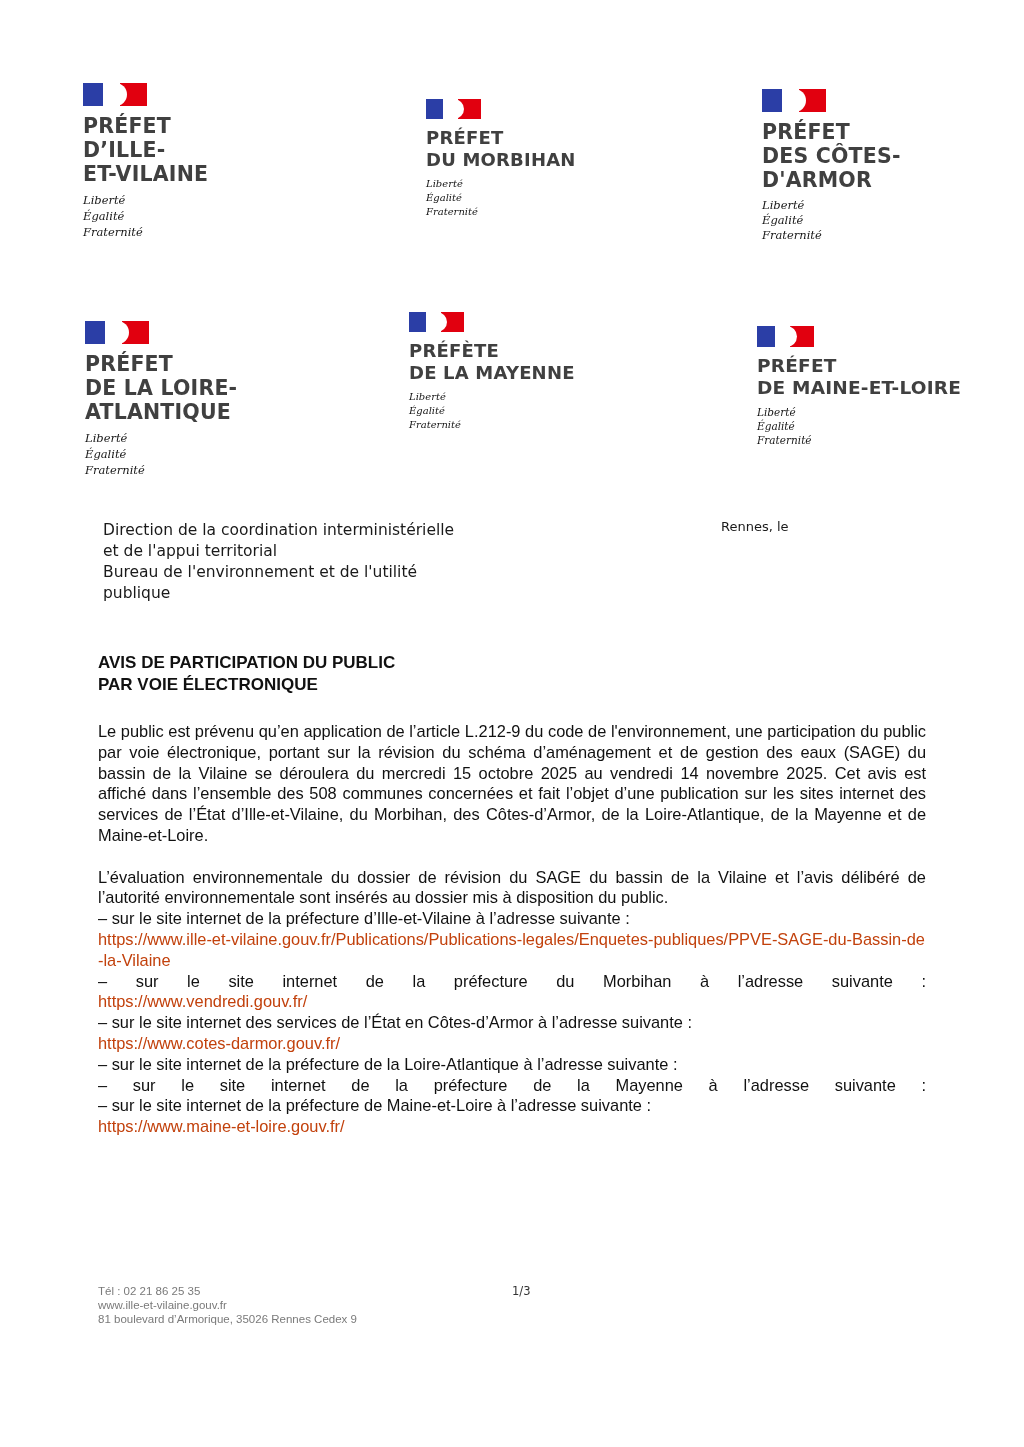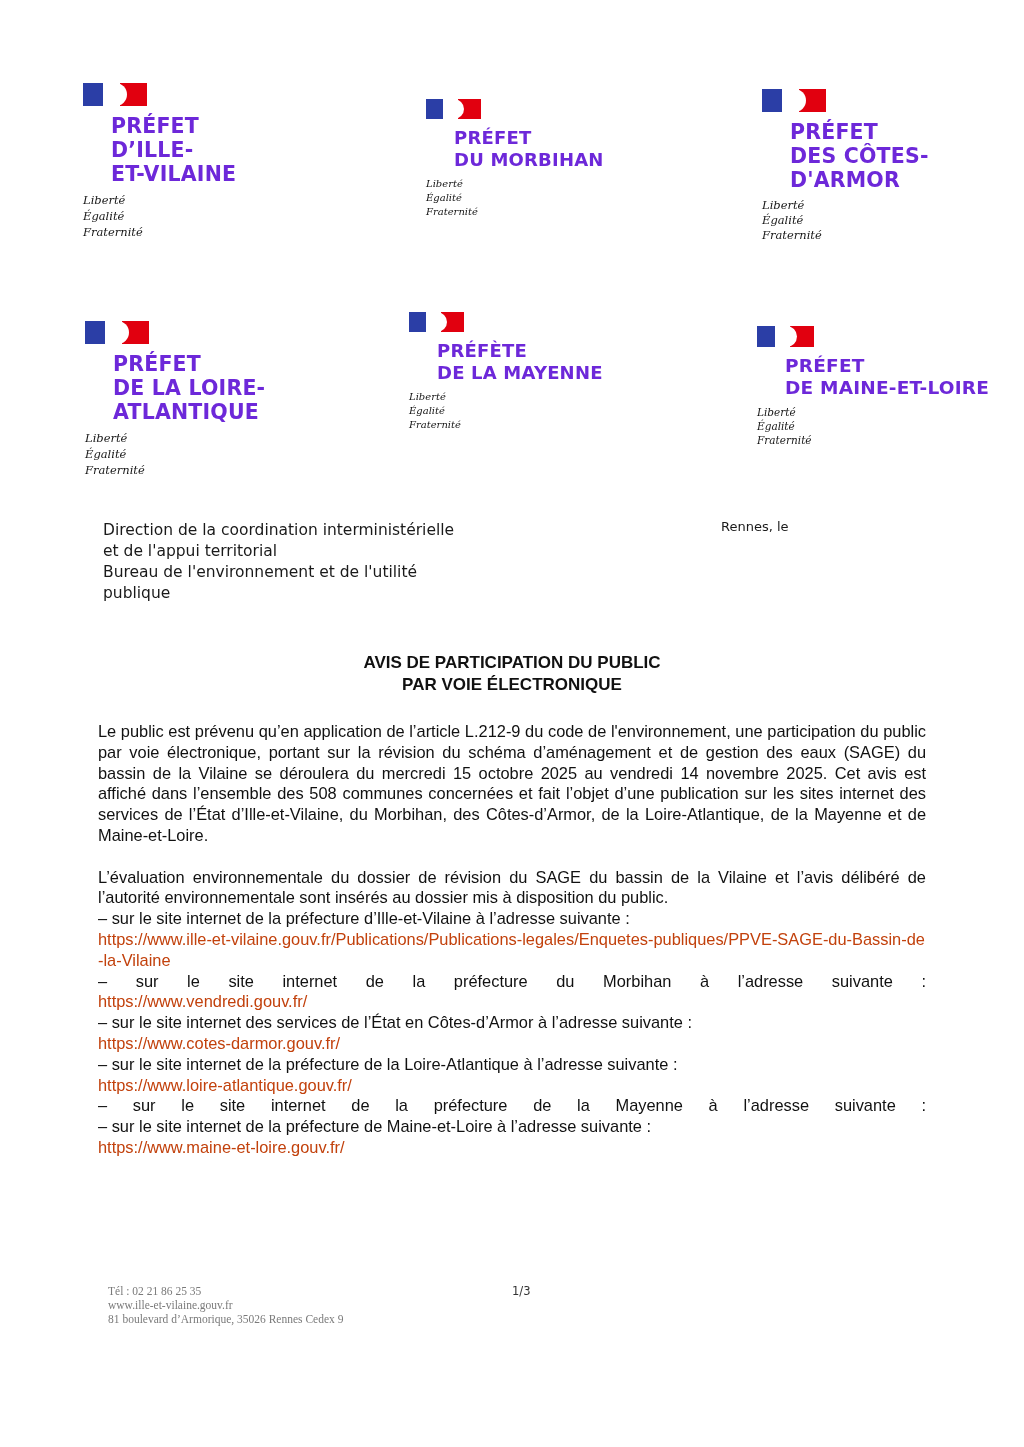--- a/index.html
+++ b/index.html
@@ -3,21 +3,21 @@
 <meta charset="utf-8">
 <style>
   html, body { margin: 0; padding: 0; background: #ffffff; }
   body { width: 1024px; height: 1447px; position: relative; overflow: hidden; color: #111; font-family: "Liberation Sans", sans-serif; }
 
   .logo { position: absolute; }
   .flag { position: relative; width: 64px; height: 23px; }
   .flag .blue { position: absolute; left: 0; top: 0; width: 27px; height: 23px; background: #2b3ea6; }
   .flag .red { position: absolute; right: 0; top: 0; width: 27px; height: 23px; background: #e1000f; }
   .flag .marianne { position: absolute; left: 20px; top: 0; width: 24px; height: 23px; background: #ffffff; border-radius: 0 12px 12px 0; }
-  .logo-title { font-family: "DejaVu Sans", sans-serif; font-weight: bold; color: #6d28d9; letter-spacing: 0.2px; margin-top: 8px; white-space: pre-line; margin-left: 28px; }
+  .logo-title { font-family: "DejaVu Sans", sans-serif; font-weight: bold; color: #404040; letter-spacing: 0.2px; margin-top: 8px; white-space: pre-line; }
   .motto { font-family: "DejaVu Serif", serif; font-style: italic; color: #161616; margin-top: 6px; white-space: pre-line; }
 
   .logo.l1 { left: 83px; top: 83px; }
   .logo.l1 .logo-title { font-size: 20.5px; line-height: 24px; }
   .logo.l1 .motto { font-size: 11.5px; line-height: 16px; }
 
   .logo.l2 { left: 426px; top: 99px; }
   .logo.l2 .flag { width: 55px; height: 20px; }
   .logo.l2 .flag .blue, .logo.l2 .flag .red { width: 23px; height: 20px; }
   .logo.l2 .flag .marianne { left: 17px; width: 21px; height: 20px; }
@@ -43,30 +43,30 @@
   .logo.l6 .flag { width: 57px; height: 21px; }
   .logo.l6 .flag .blue, .logo.l6 .flag .red { width: 24px; height: 21px; }
   .logo.l6 .flag .marianne { left: 18px; width: 22px; height: 21px; }
   .logo.l6 .logo-title { font-size: 18.5px; line-height: 22px; }
   .logo.l6 .motto { font-size: 10.5px; line-height: 14px; }
 
   .sender { position: absolute; left: 103px; top: 520px; width: 420px; font-family: "DejaVu Sans", sans-serif; font-size: 15.5px; line-height: 21px; color: #1a1a1a; }
   .sender div { white-space: nowrap; }
   .place-date { position: absolute; left: 721px; top: 519px; font-family: "DejaVu Sans", sans-serif; font-size: 13px; color: #1a1a1a; }
 
-  .doc-title { position: absolute; left: 98px; top: 652px; width: 828px; text-align: center; font-family: "Liberation Sans", sans-serif; font-weight: bold; font-size: 17px; line-height: 22px; color: #111; }
+  .doc-title { position: absolute; left: 98px; top: 652px; width: 828px; font-family: "Liberation Sans", sans-serif; font-weight: bold; font-size: 17px; line-height: 22px; color: #111; }
 
   .body { position: absolute; left: 98px; top: 721px; width: 828px; font-family: "Liberation Sans", sans-serif; font-size: 16.4px; line-height: 20.8px; color: #111; }
   .body p { margin: 0; text-align: justify; }
   .body p.gap { margin-top: 20.8px; }
   .body .line { display: block; }
   .body .just { text-align: justify; text-align-last: justify; }
   .body a { color: #c2410c; text-decoration: none; }
 
-  .footer { position: absolute; left: 108px; top: 1284px; font-family: Liberation Serif, serif; font-size: 11.5px; line-height: 14px; color: #7a7a7a; }
+  .footer { position: absolute; left: 98px; top: 1284px; font-family: Liberation Sans, sans-serif; font-size: 11.5px; line-height: 14px; color: #7a7a7a; }
   .page-num { position: absolute; left: 512px; top: 1284px; font-family: "DejaVu Sans", sans-serif; font-size: 11.5px; color: #333; }
 </style>
 </head>
 <body>
 
 <div class="logo l1">
   <div class="flag">
       <div class="blue"></div>
       <div class="red"></div>
       <div class="marianne"></div>
@@ -167,21 +167,20 @@
   <span class="line">– sur le site internet de la préfecture d’Ille-et-Vilaine à l’adresse suivante :</span>
   <a class="line" style="word-break: break-all;">https://www.ille-et-vilaine.gouv.fr/Publications/Publications-legales/Enquetes-publiques/PPVE-SAGE-du-Bassin-de-la-Vilaine</a>
 
   <span class="line just">– sur le site internet de la préfecture du Morbihan à l’adresse suivante :</span>
   <a class="line">https://www.vendredi.gouv.fr/</a>
 
   <span class="line">– sur le site internet des services de l’État en Côtes-d’Armor à l’adresse suivante :</span>
   <a class="line">https://www.cotes-darmor.gouv.fr/</a>
 
   <span class="line">– sur le site internet de la préfecture de la Loire-Atlantique à l’adresse suivante :</span>
-  <a class="line">https://www.loire-atlantique.gouv.fr/</a>
 
   <span class="line just">– sur le site internet de la préfecture de la Mayenne à l’adresse suivante :</span>
 
   <span class="line">– sur le site internet de la préfecture de Maine-et-Loire à l’adresse suivante :</span>
   <a class="line">https://www.maine-et-loire.gouv.fr/</a>
 </div>
 
 <div class="footer">
   <div>Tél : 02 21 86 25 35</div>
   <div>www.ille-et-vilaine.gouv.fr</div>

